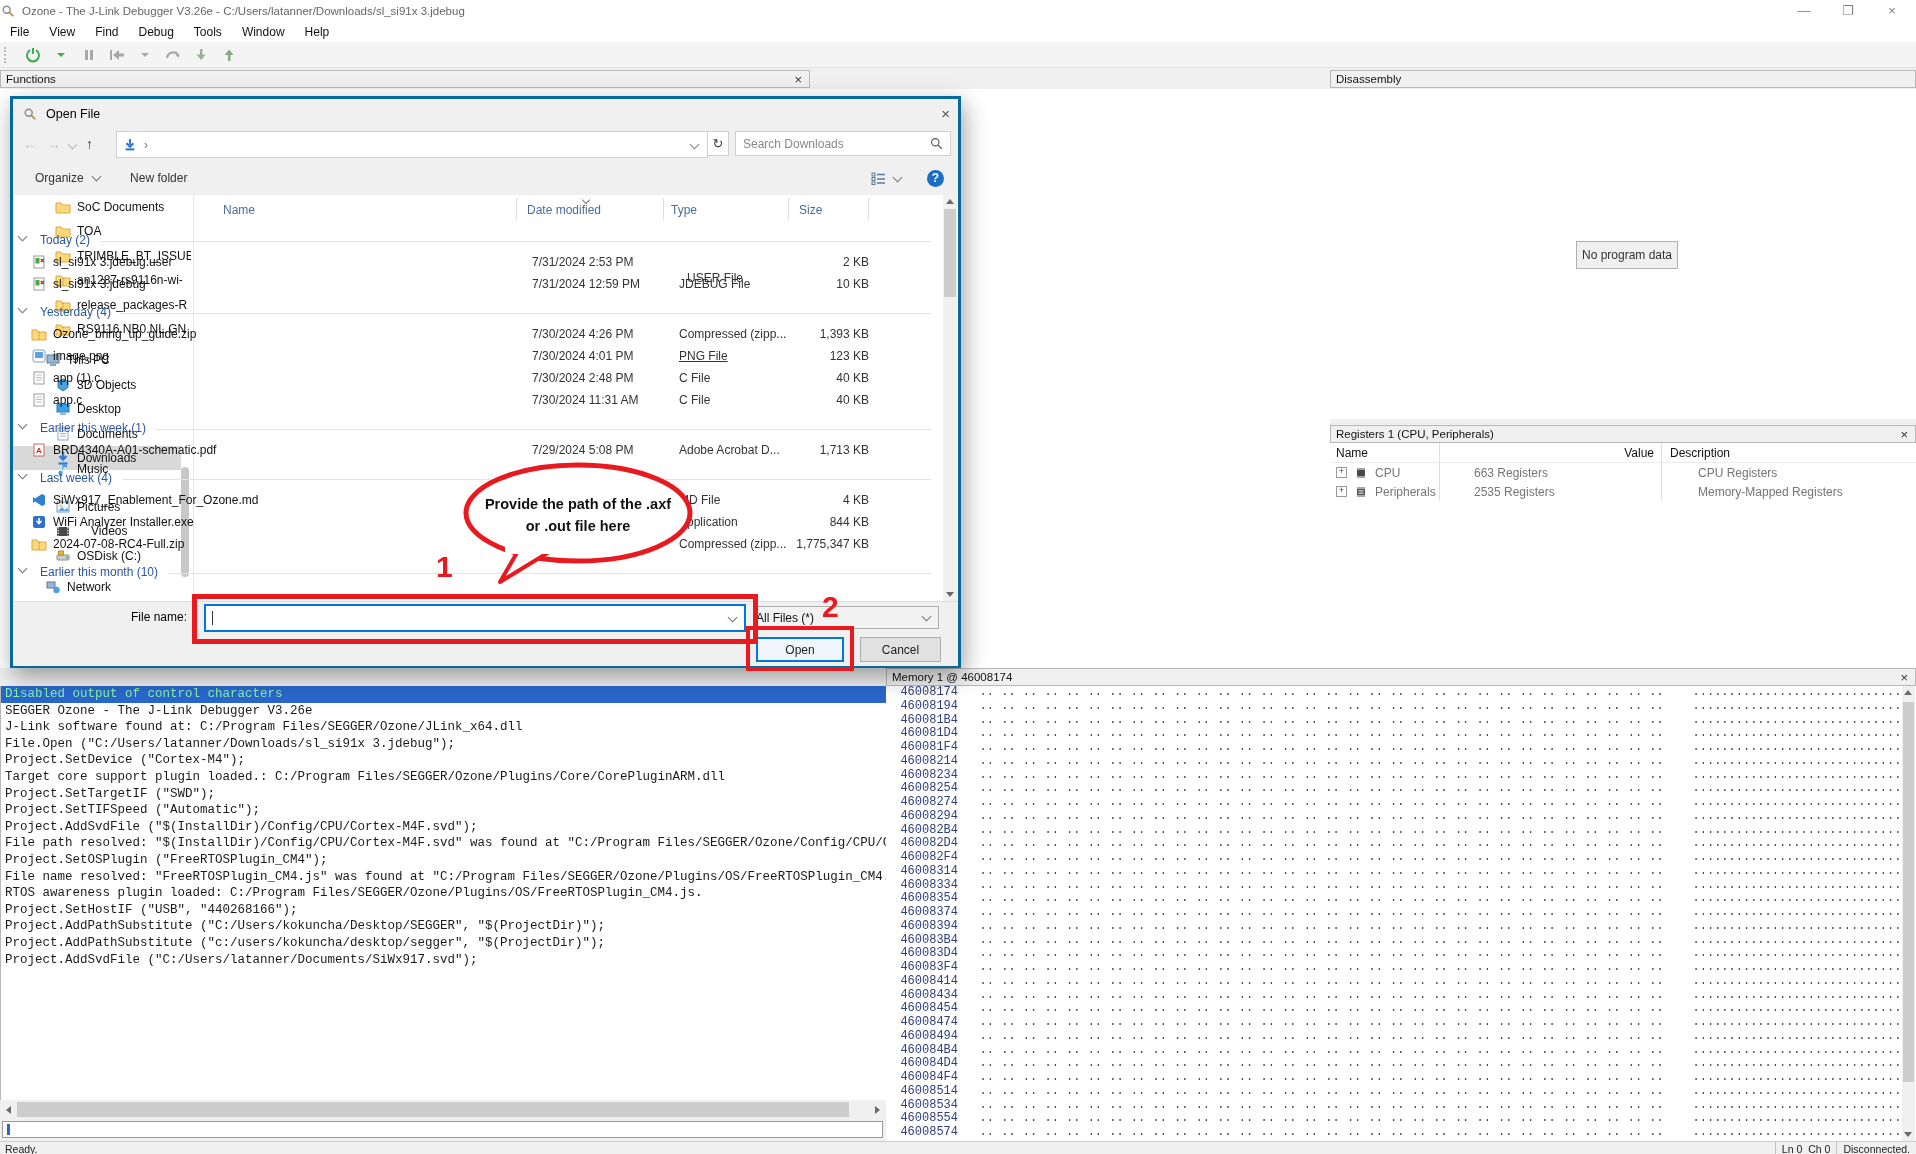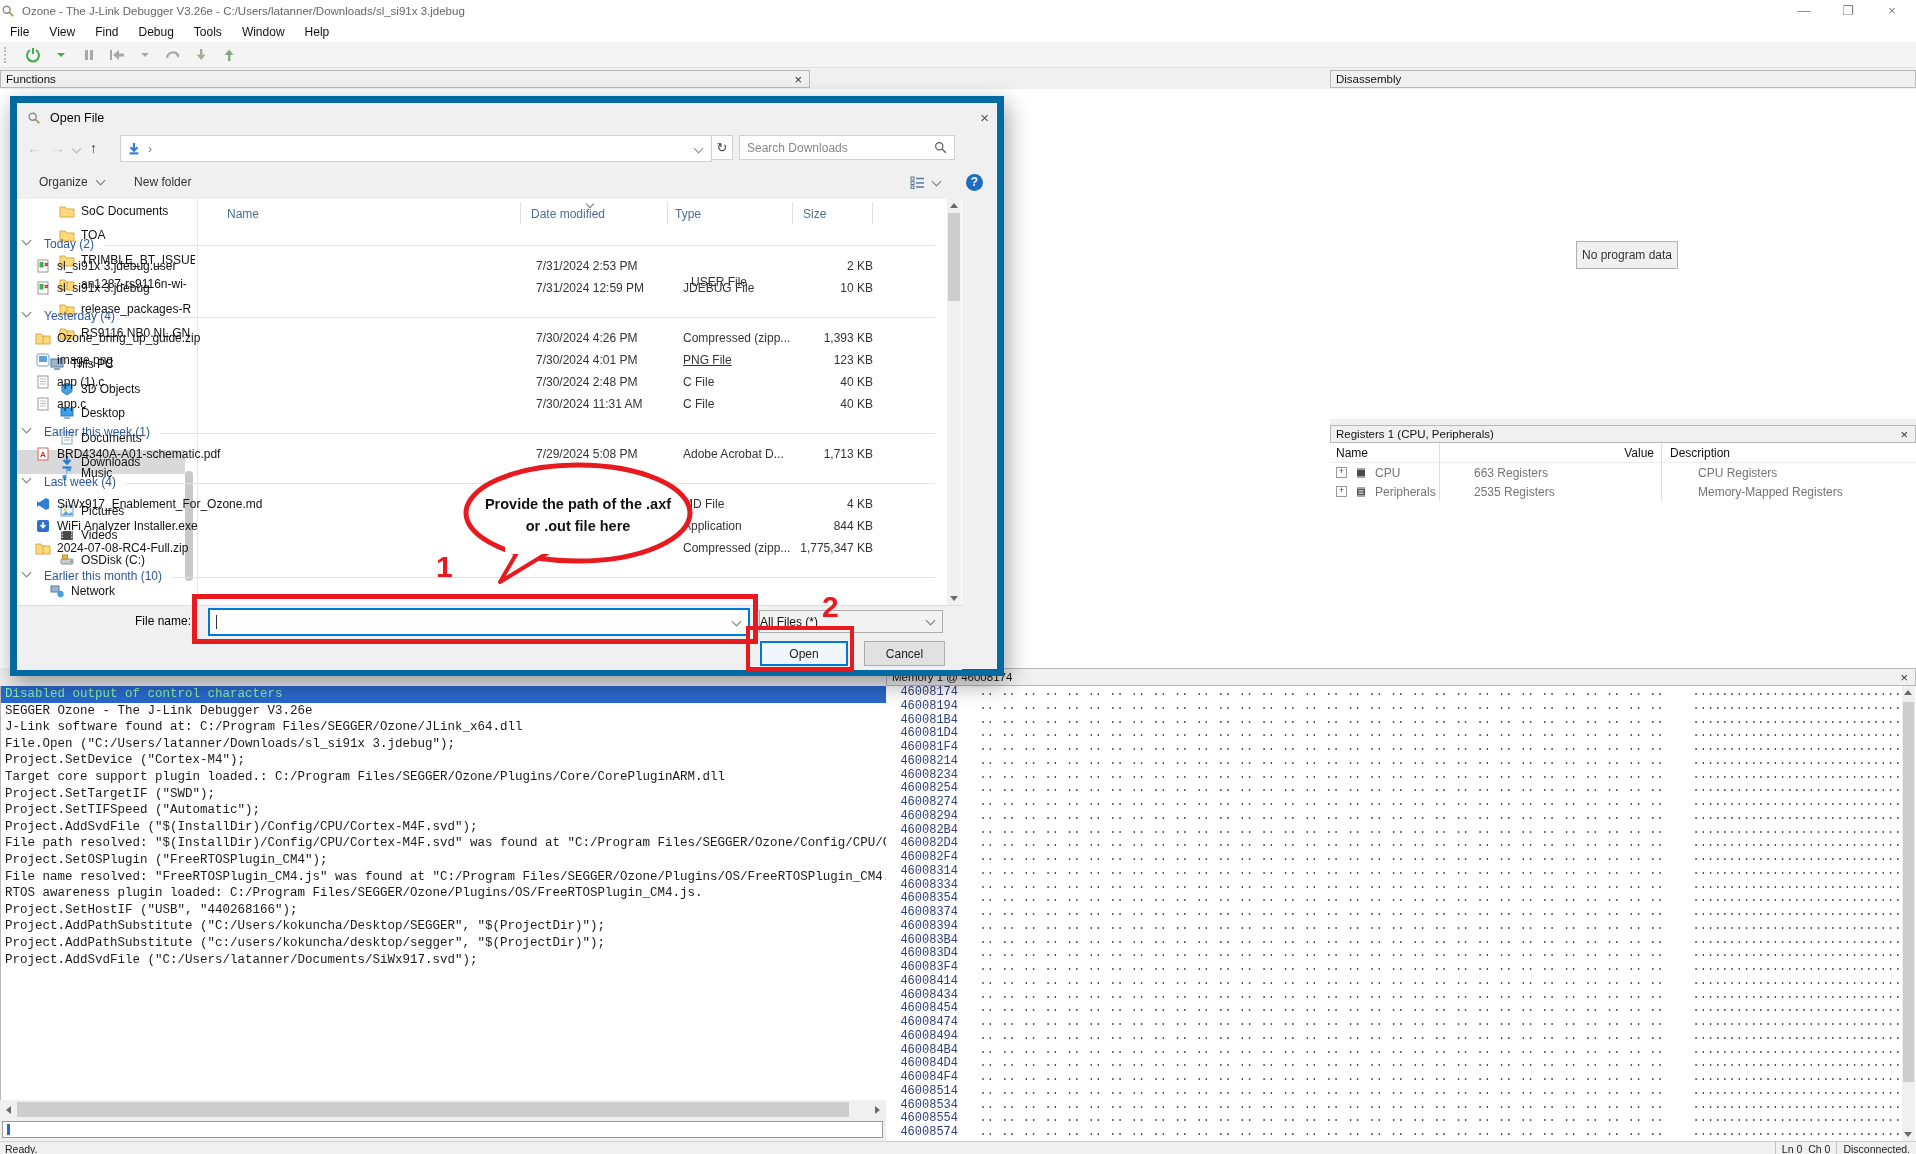--- a/index.html
+++ b/index.html
@@ -43,22 +43,22 @@
   .status-box{border-left:1px solid #c2c2c2;height:13px;display:flex;align-items:center;padding:0 6px;gap:6px;}
   
   .sb-track{background:#f0f0f0;}
   .sb-thumb{background:#cdcdcd;}
   .tri{width:0;height:0;position:absolute;}
   .tri-up{border-left:4px solid transparent;border-right:4px solid transparent;border-bottom:5px solid #6a6a6a;}
   .tri-down{border-left:4px solid transparent;border-right:4px solid transparent;border-top:5px solid #6a6a6a;}
   .tri-left{border-top:4px solid transparent;border-bottom:4px solid transparent;border-right:5px solid #6a6a6a;}
   .tri-right{border-top:4px solid transparent;border-bottom:4px solid transparent;border-left:5px solid #6a6a6a;}
   
-  .dialog{left:10px;top:96px;width:945px;height:566px;background:#f0f0f0;border:7px solid #0369a1;
-          box-shadow:3px 8px 22px rgba(0,0,0,.38);z-index:10;padding-left:35px;}
+  .dialog{left:10px;top:96px;width:945px;height:566px;background:#f0f0f0;border:3px solid #0369a1;
+          box-shadow:3px 8px 22px rgba(0,0,0,.38);z-index:10;}
   .dlg-title{position:absolute;left:0;top:0;width:100%;height:30px;display:flex;align-items:center;}
   .dlg-title .t{margin-left:8px;font-size:12.5px;color:#000;}
   .dlg-close{position:absolute;right:8px;top:6px;color:#555;font-size:15px;}
   .navrow{position:absolute;left:0;top:30px;width:100%;height:30px;display:flex;align-items:center;}
   .nav-arrow{font-size:14px;margin-left:10px;}
   .addrbox{position:absolute;left:103px;top:32px;width:590px;height:25px;background:#fff;
            border:1px solid #d0d0d0;display:flex;align-items:center;font-size:12px;}
   .crumb-sep{color:#777;margin:0 6px;font-size:12px;}
   .refreshbox{position:absolute;left:694px;top:32px;width:22px;height:25px;background:#fff;border:1px solid #d0d0d0;
               display:flex;align-items:center;justify-content:center;color:#444;font-size:13px;box-sizing:border-box;}
@@ -491,21 +491,21 @@
             </span>
             <div style="margin-left: 6px; white-space: nowrap;">Pictures</div>
           </div>
           <div class="side-item" style="top: 324.2px; left: 0px; width: 168px;">
             <span class="ic" style="margin-left: 42px;">
               <svg width="16" height="16" viewBox="0 0 16 16">
                 <rect x="2" y="4" width="12" height="9" fill="#4a4a4a"></rect>
                 <path d="M3.2 4v9M12.8 4v9" stroke="#ddd" stroke-width="1.4" stroke-dasharray="1.4,1.4"></path>
               </svg>
             </span>
-            <div style="margin-left: 6px; white-space: nowrap;">Videos</div>
+            <div style="margin-left: 20px; white-space: nowrap;">Videos</div>
           </div>
           <div class="side-item" style="top: 348.6px; left: 0px; width: 168px;">
             <span class="ic" style="margin-left: 42px;">
               <svg width="16" height="16" viewBox="0 0 16 16">
                 <rect x="2" y="7" width="12" height="5" rx="1" fill="#c8cdd2" stroke="#8a9096"></rect>
                 <circle cx="12" cy="9.5" r=".9" fill="#3fae49"></circle>
                 <rect x="3.5" y="3" width="5" height="4" fill="#e8b53a" stroke="#b9902e"></rect>
               </svg>
             </span>
             <div style="margin-left: 6px; white-space: nowrap;">OSDisk (C:)</div>

